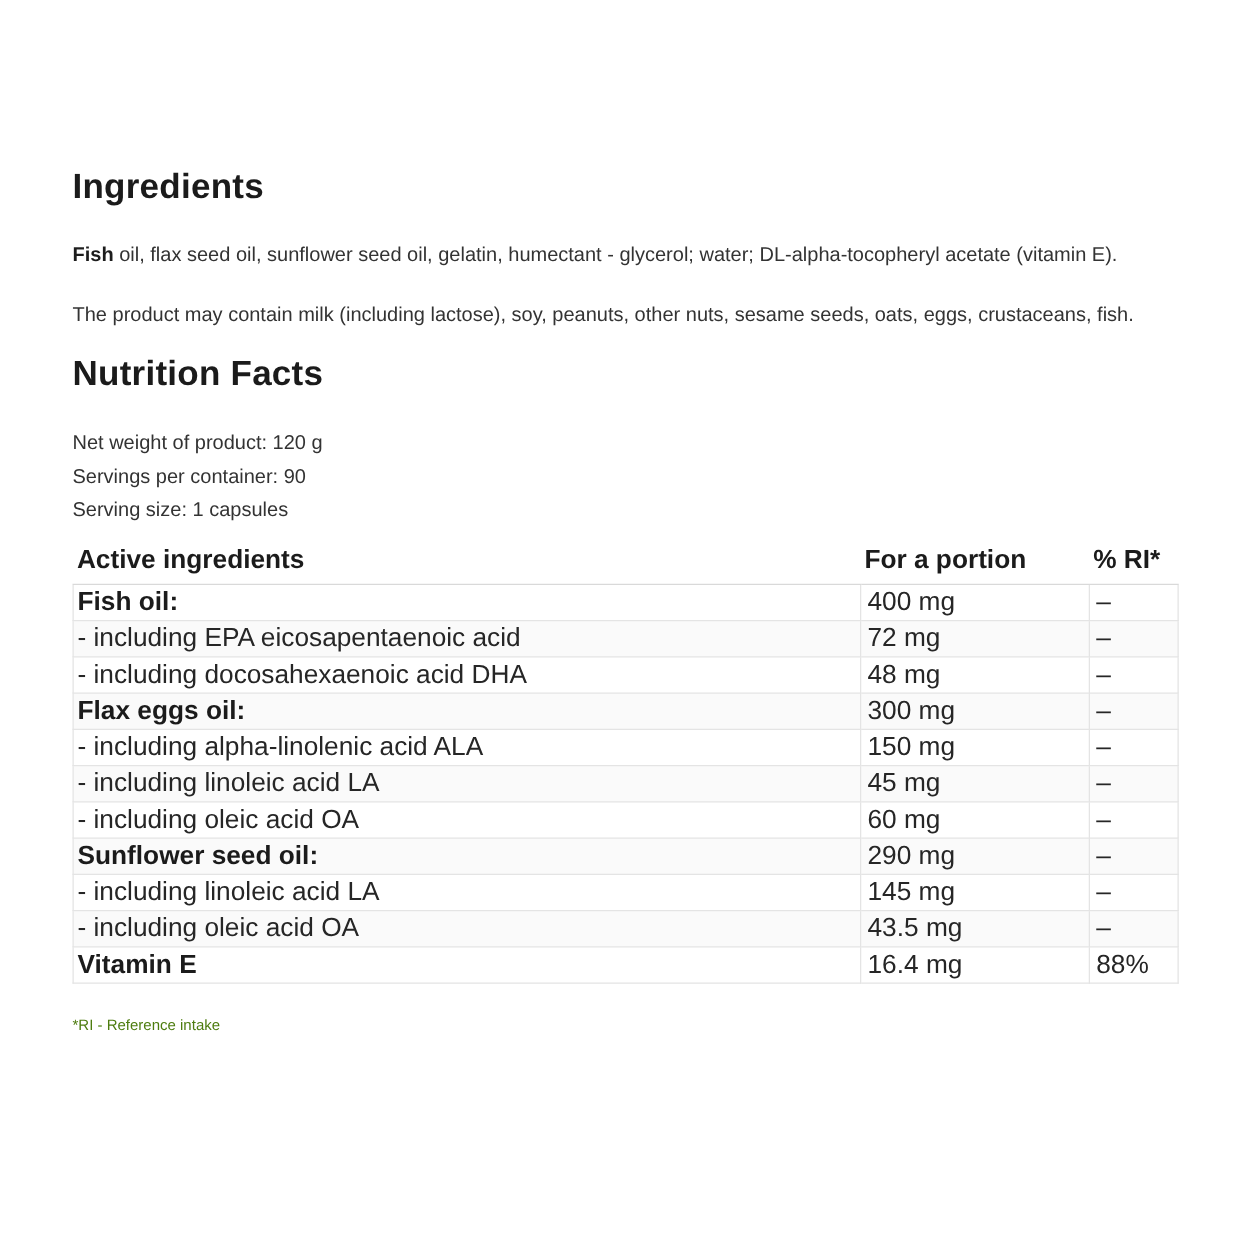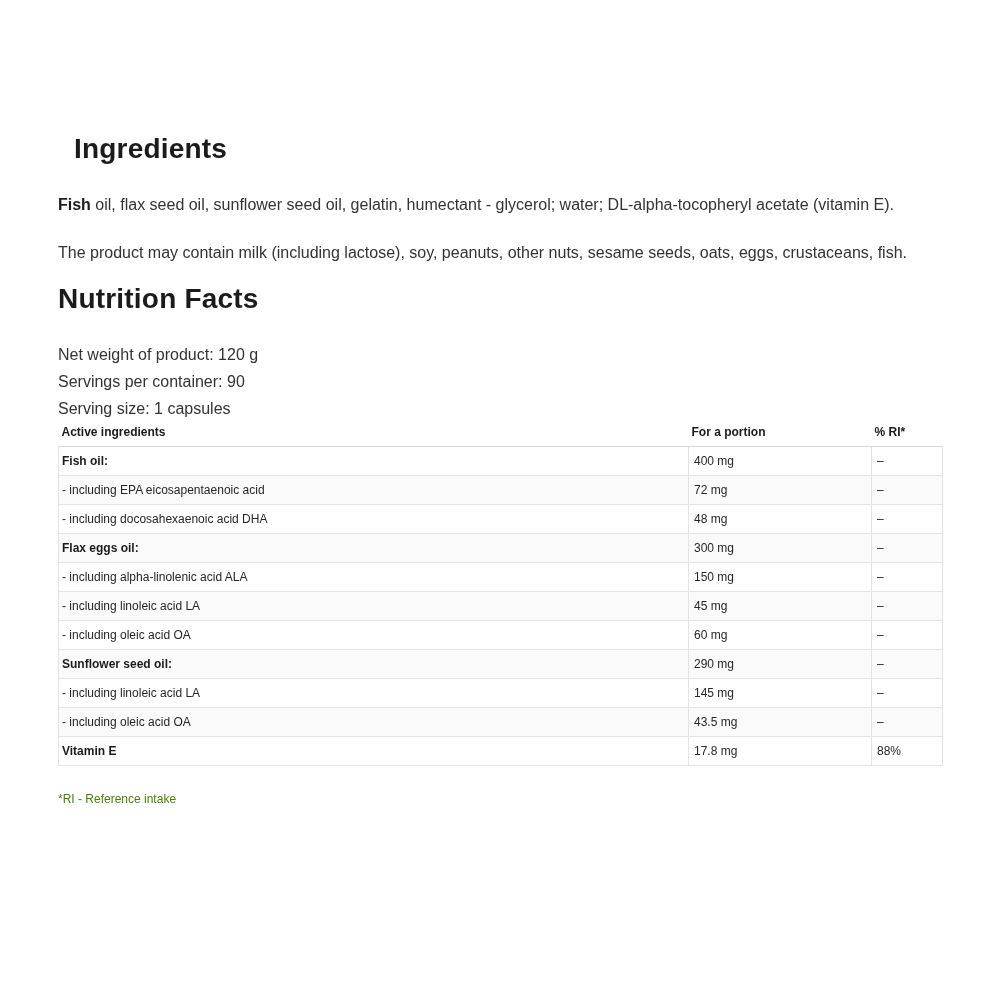--- a/index.html
+++ b/index.html
@@ -15,42 +15,42 @@
     margin-left: 58px;
     padding-top: 131px;
   }
   h2.section-heading {
     font-size: 28px;
     line-height: 36px;
     font-weight: 700;
     color: #1b1b1b;
     letter-spacing: 0.2px;
   }
-  #ingredients-heading { margin-bottom: 24px; margin-left: 16px; }
+  #ingredients-heading { margin-bottom: 24px; }
   #nutrition-heading   { margin-top: 14px; margin-bottom: 16px; }
   p.body-text {
     font-size: 16px;
     line-height: 28px;
     color: #333333;
   }
   #composition-text { margin-bottom: 20px; }
   #composition-text strong { font-weight: 700; color: #1d1d1d; }
   #allergen-text { margin-bottom: 0; }
   .serving-info {
     margin-top: 24px;
     font-size: 16px;
     line-height: 27px;
     color: #333333;
   }
   table.nutrition-table {
-    margin-top: 0;
+    margin-top: 11px;
     border-collapse: collapse;
     width: 884px;
     table-layout: fixed;
-    font-size: 12px;
+    font-size: 21px;
     color: #262626;
   }
   table.nutrition-table thead th {
     text-align: left;
     font-weight: 700;
     color: #1b1b1b;
     padding: 3px 4px 7px 3px;
     border-bottom: 1px solid #d9d9d9;
   }
   table.nutrition-table tbody td {
@@ -148,21 +148,21 @@
         <td class="portion">145 mg</td>
         <td class="ri">–</td>
       </tr>
       <tr class="sub">
         <td class="name">- including oleic acid OA</td>
         <td class="portion">43.5 mg</td>
         <td class="ri">–</td>
       </tr>
       <tr class="group">
         <td class="name">Vitamin E</td>
-        <td class="portion">17.8 mg</td>
+        <td class="portion">16.4 mg</td>
         <td class="ri">88%</td>
       </tr>
     </tbody>
   </table>
 
   <div class="footnote">*RI - Reference intake</div>
 
 </div>
 
 </body></html>

